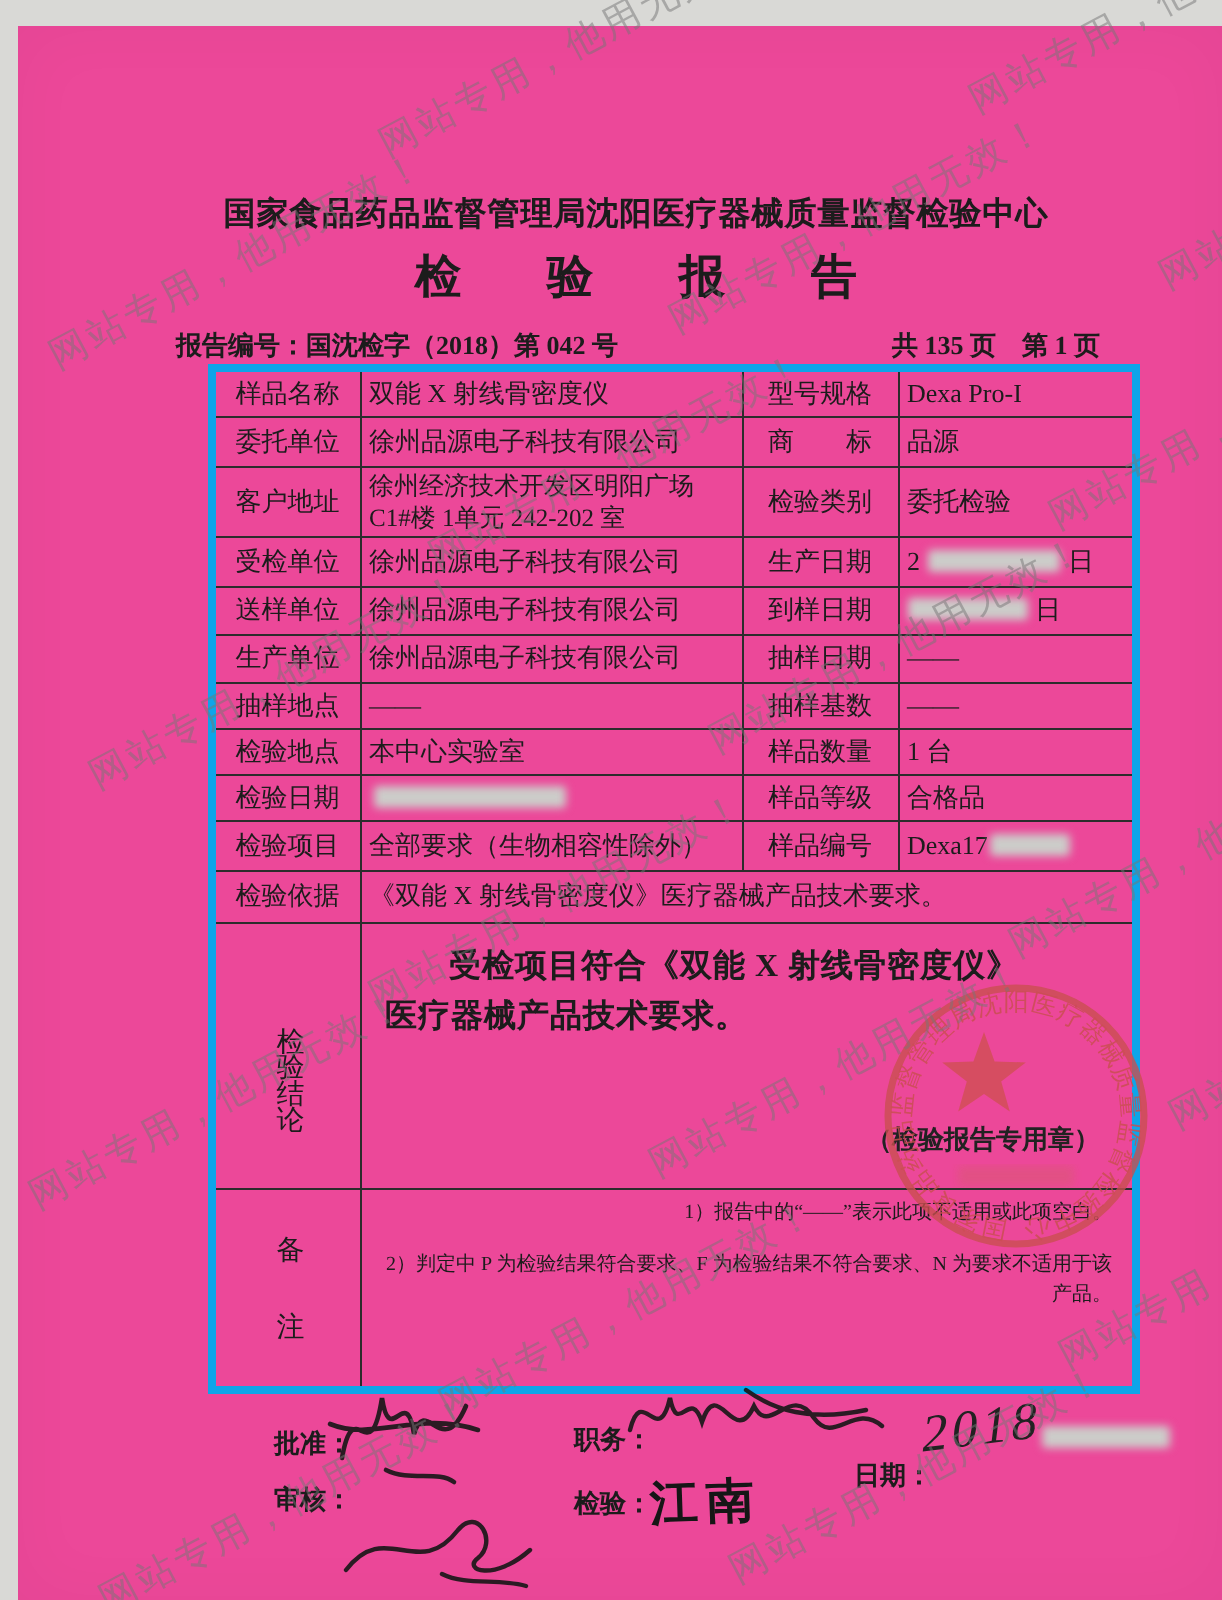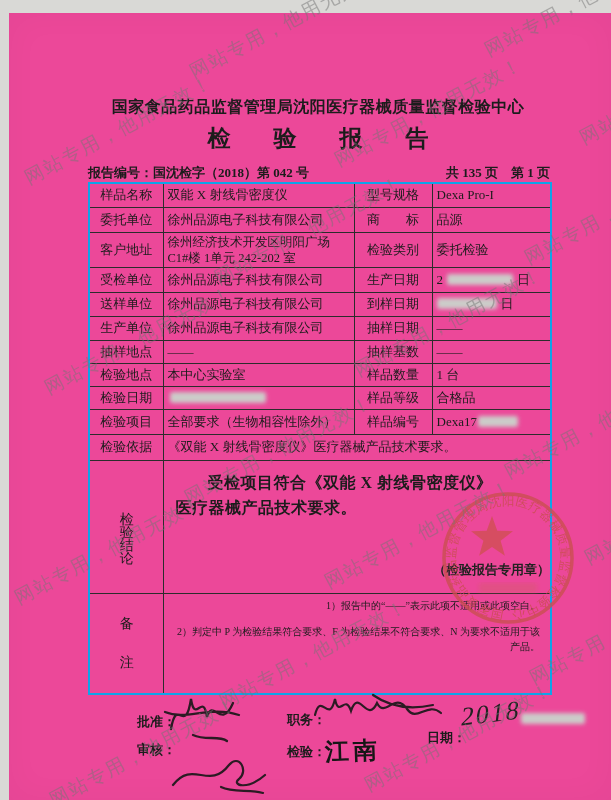--- a/index.html
+++ b/index.html
@@ -32,21 +32,21 @@
   table.report{
     position:absolute;left:79px;top:169px;width:462px;
     border-collapse:collapse;table-layout:fixed;
     font-size:13px;
   }
   table.report td{
     border:1px solid #2c2c2c;
     padding:1px 4px;
     overflow:hidden;
   }
-  table.report{border:2px solid #0ea5e9;}
+  table.report{border:4px solid #0ea5e9;margin-left:16px;}
   td.lbl{text-align:center;font-weight:400;}
   td.val{padding-left:8px;}
   tr.h24{height:24px}tr.h25{height:25px}tr.h34{height:34px}tr.h23{height:23px}
   tr.h26{height:26px}tr.h133{height:133px}tr.h101{height:101px}
   .two-line{line-height:1.28;font-size:12.5px;}
   .vlabel{
     writing-mode:vertical-lr;text-orientation:upright;
     margin:0 auto;letter-spacing:13px;font-size:14px;
   }
   .vlabel2{

